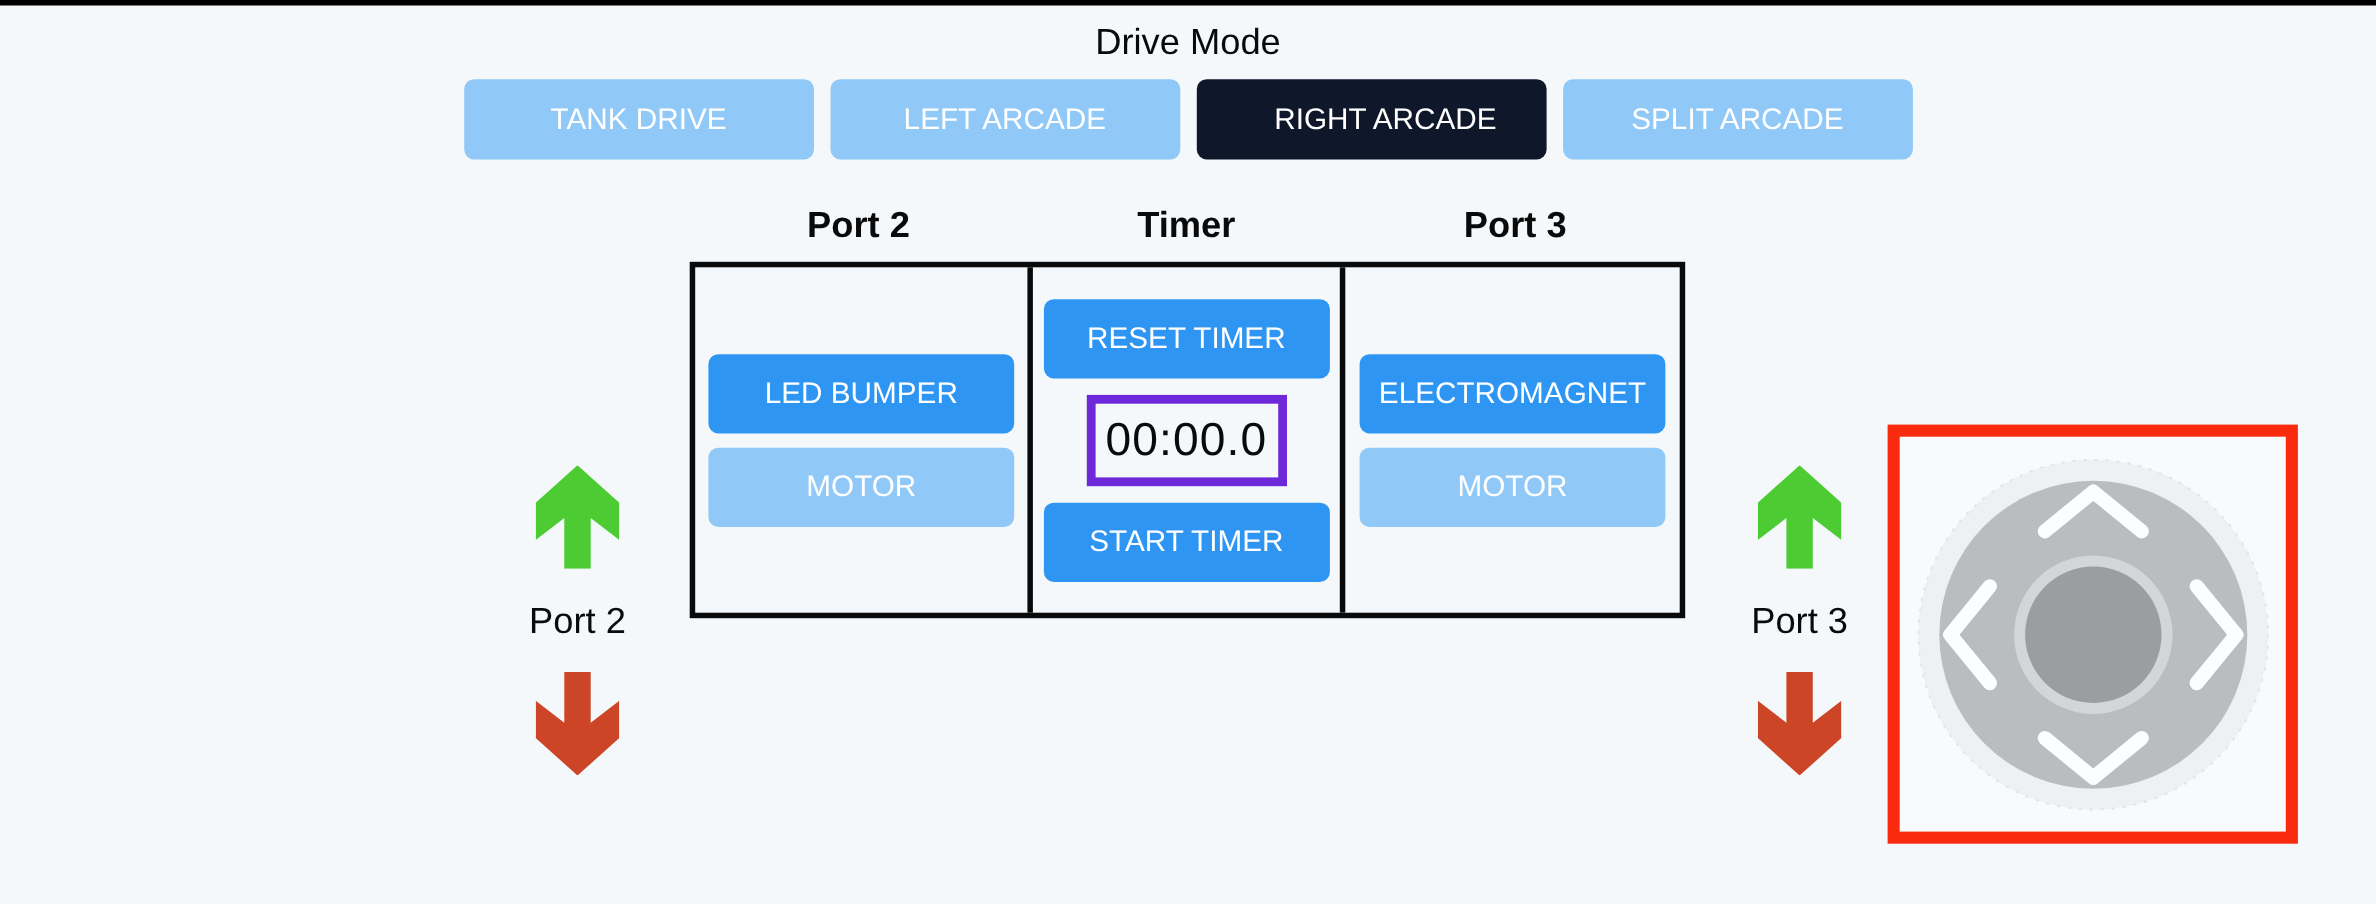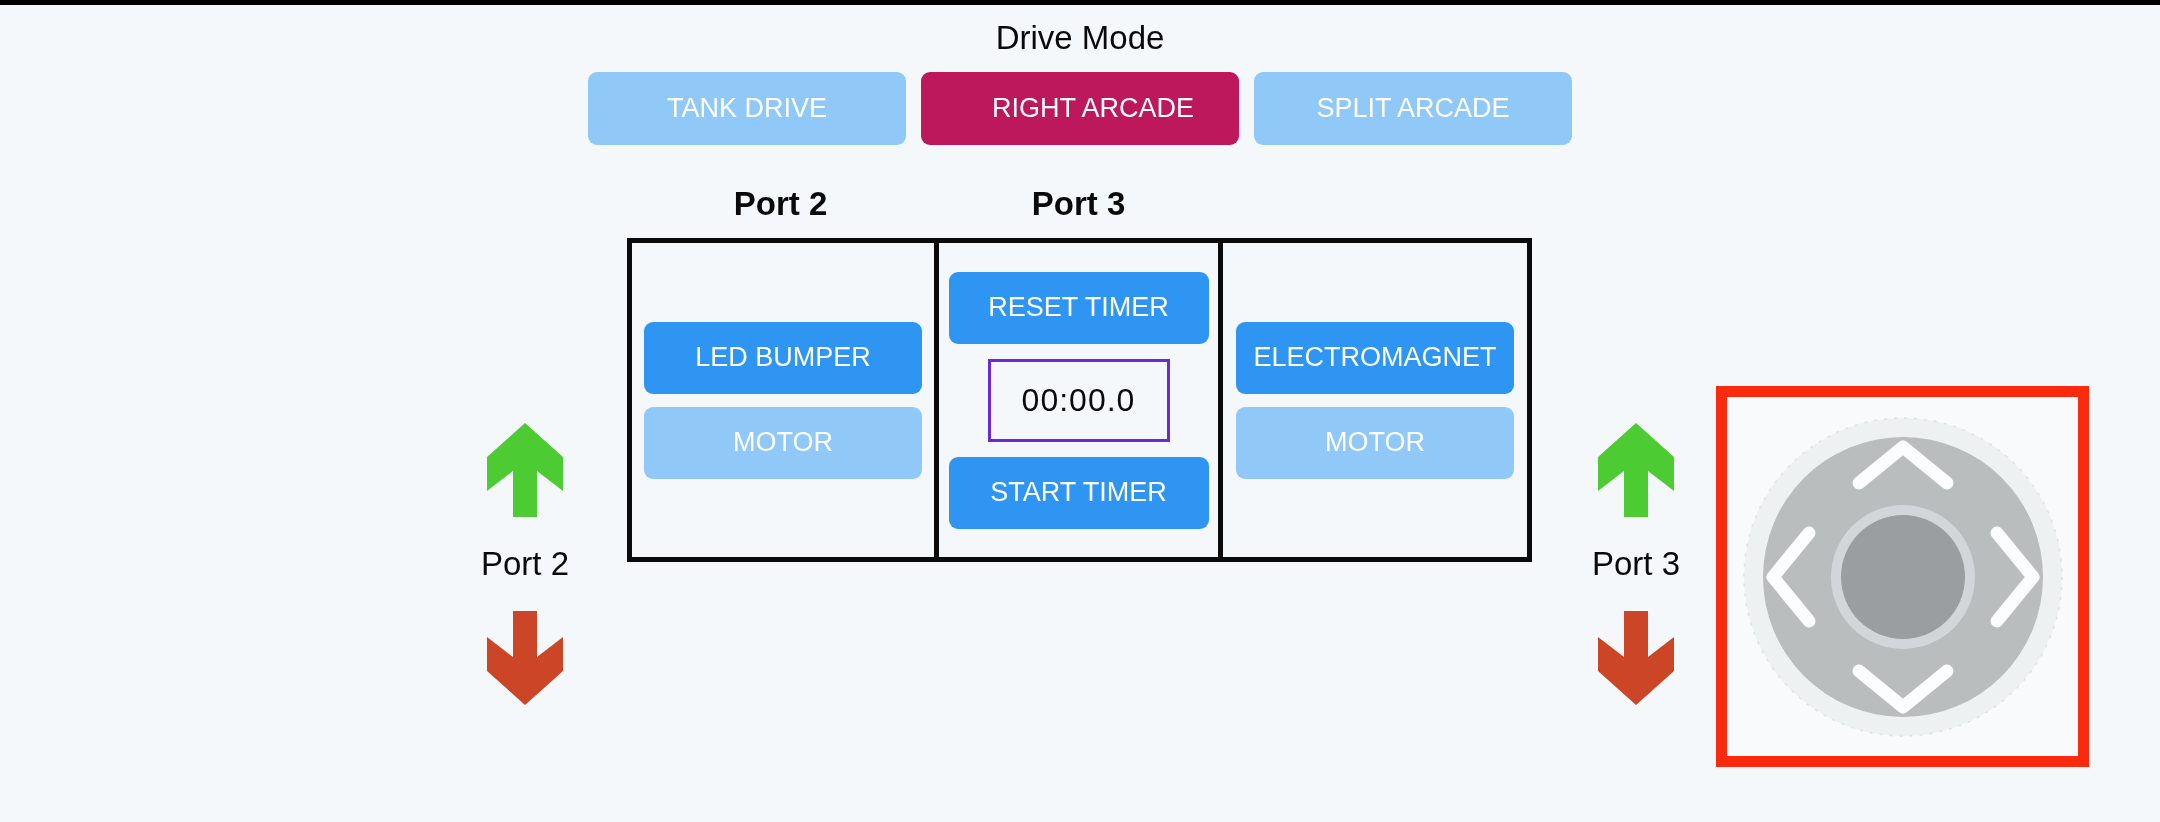--- a/index.html
+++ b/index.html
@@ -18,21 +18,21 @@
   .mode-row{
     position:absolute;left:0;top:72px;width:2160px;height:73px;
     display:flex;justify-content:center;gap:15px;
   }
   .mode-btn{
     width:318px;height:73px;border-radius:9px;border:none;
     background:#90C9F8;color:#FFFFFF;font-size:27px;
     font-family:"Liberation Sans", sans-serif;
     display:flex;align-items:center;justify-content:center;cursor:pointer;
   }
-  .mode-btn.active{background:#be185d;padding-left:32px;}
+  .mode-btn.active{background:#0f172a;padding-left:32px;}
   
   .console{position:absolute;left:627px;top:185px;width:905px;}
   .col-headers{display:grid;grid-template-columns:307px 289px 309px;height:53px;}
   .col-header{
     display:flex;align-items:flex-start;justify-content:center;
     font-size:33px;font-weight:bold;color:#0A0A0A;line-height:38px;
   }
   .board{
     display:grid;grid-template-columns:302px 289px 304px;
     height:324px;border:5px solid #0A0A0A;box-sizing:border-box;
@@ -45,23 +45,23 @@
   .board-cell.middle{gap:15px;}
   .io-btn{
     width:278px;height:72px;border-radius:9px;border:none;
     color:#FFFFFF;font-size:27px;font-family:"Liberation Sans", sans-serif;
     display:flex;align-items:center;justify-content:center;cursor:pointer;
   }
   .io-btn.on{background:#2E96F2;}
   .io-btn.off{background:#90C9F8;}
   .timer-btn{width:260px;height:72px;}
   .timer-display{
-    width:182px;height:83px;box-sizing:border-box;border:3px solid #6d28d9;
+    width:182px;height:83px;box-sizing:border-box;border:8px solid #6d28d9;
     display:flex;align-items:center;justify-content:center;
-    font-size:32px;color:#0A0A0A;background:transparent;letter-spacing:1px;
+    font-size:42px;color:#0A0A0A;background:transparent;letter-spacing:1px;
   }
   
   .side-control{
     position:absolute;top:423px;width:110px;
     display:flex;flex-direction:column;align-items:center;gap:24px;
   }
   .side-control.left{left:470px;}
   .side-control.right{left:1581px;}
   .dir-arrow{width:76px;height:94px;display:block;cursor:pointer;}
   .port-label{font-size:33px;color:#0A0A0A;line-height:46px;white-space:nowrap;}
@@ -74,27 +74,29 @@
 </style>
 </head>
 <body>
 
 <div class="top-bar"></div>
 
 <div class="page-title">Drive Mode</div>
 
 <div class="mode-row">
   <button class="mode-btn">TANK DRIVE</button>
+  <button class="mode-btn">LEFT ARCADE</button>
   <button class="mode-btn active">RIGHT ARCADE</button>
   <button class="mode-btn">SPLIT ARCADE</button>
 </div>
 
 <div class="console">
   <div class="col-headers">
     <div class="col-header">Port 2</div>
+    <div class="col-header">Timer</div>
     <div class="col-header">Port 3</div>
   </div>
   <div class="board">
     <div class="board-cell side">
       <button class="io-btn on">LED BUMPER</button>
       <button class="io-btn off">MOTOR</button>
     </div>
     <div class="board-cell middle">
       <button class="io-btn on timer-btn">RESET TIMER</button>
       <div class="timer-display">00:00.0</div>

